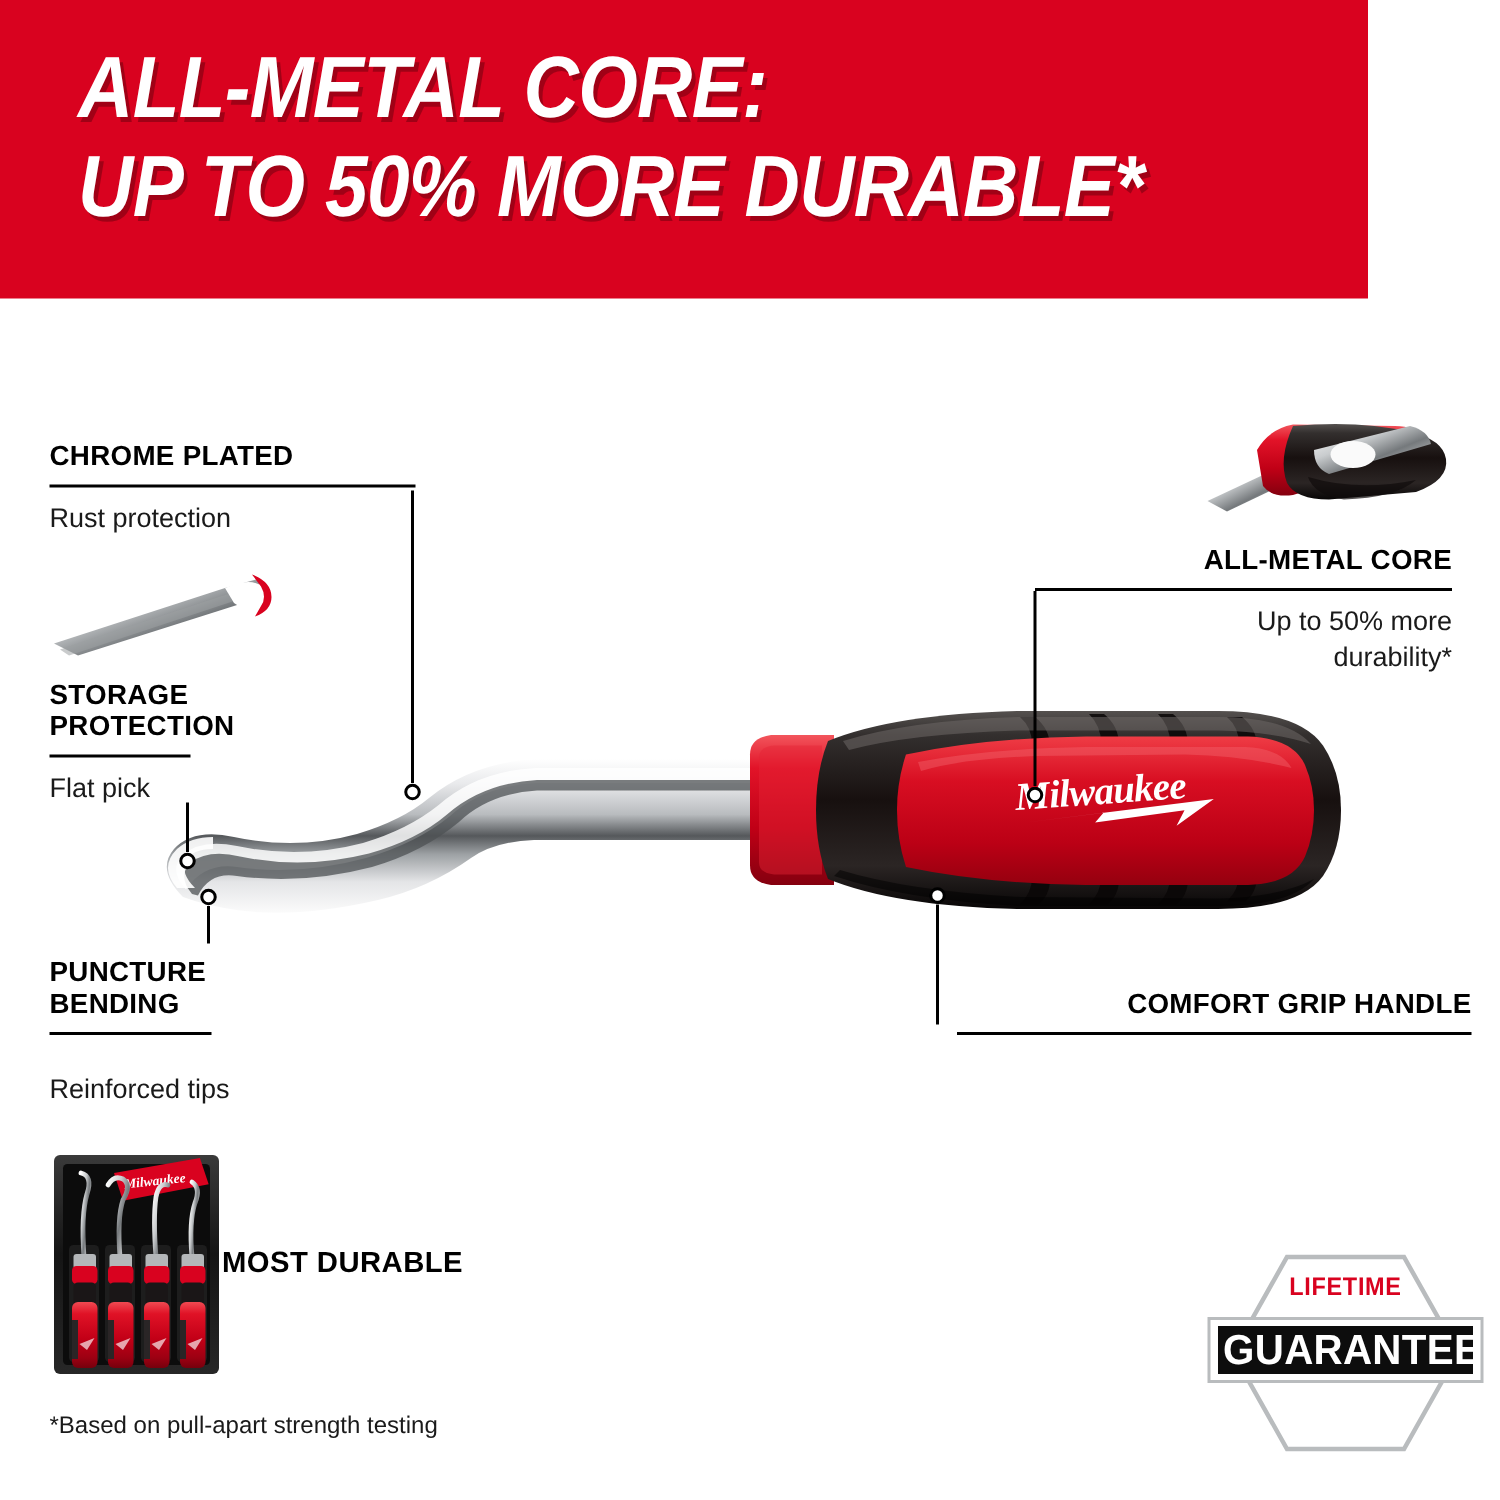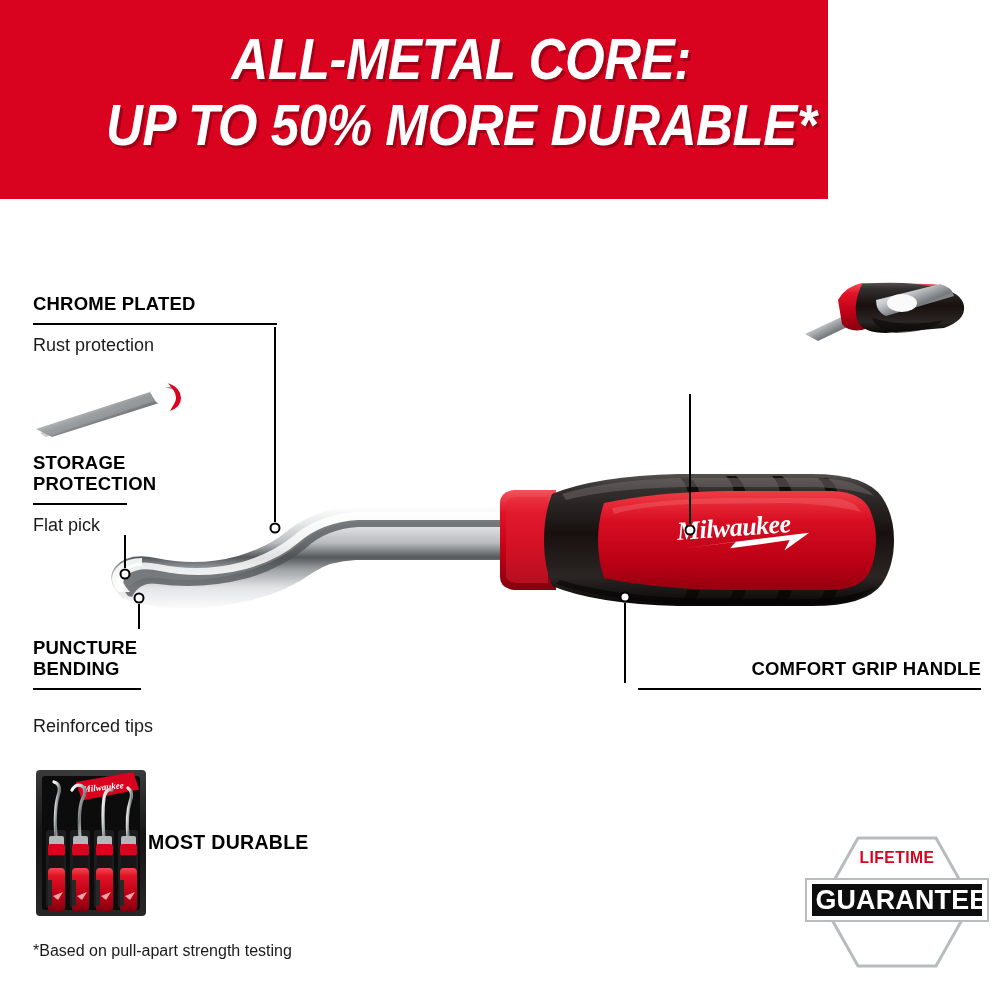--- a/index.html
+++ b/index.html
@@ -13,24 +13,23 @@
   #page {
     position: relative;
     width: 1000px; height: 1000px;
     background: #ffffff;
   }
 
   
   .banner {
     position: absolute;
     left: 0; top: 0;
-    width: 828px; height: 199px;
+    width: 912px; height: 199px;
     background: #d9021f;
     overflow: hidden;
-    text-align: center;
   }
   .banner-inner {
     position: absolute;
     left: 52px; top: 26px;
     width: 930px;
   }
   .headline {
     color: #ffffff;
     font-family: "Liberation Sans", sans-serif;
     font-weight: 700;
@@ -366,20 +365,26 @@
     <div class="co-sub" style="margin-top:8px;">Flat pick</div>
   </div>
 
   <div class="callout" style="left:33px; top:637px; width:108px;">
     <div class="co-title">PUNCTURE</div>
     <div class="co-title">BENDING</div>
     <div class="co-rule" style="margin-top:9px; width:108px;"></div>
     <div class="co-sub" style="margin-top:24px;">Reinforced tips</div>
   </div>
 
+  <div class="callout align-right" style="left:690px; top:362px; width:278px;">
+    <div class="co-title" style="text-align:right;">ALL-METAL CORE</div>
+    <div class="co-rule" style="margin-top:9px; width:278px;"></div>
+    <div class="co-sub" style="margin-top:8px; text-align:right;">Up to 50% more</div>
+    <div class="co-sub" style="text-align:right;">durability*</div>
+  </div>
 
   <div class="callout align-right" style="left:638px; top:658px; width:343px;">
     <div class="co-title" style="text-align:right;">COMFORT GRIP HANDLE</div>
     <div class="co-rule" style="margin-top:9px; width:343px;"></div>
   </div>
 
   <div class="tray-caption">
     <div>MOST DURABLE</div>
   </div>
 

